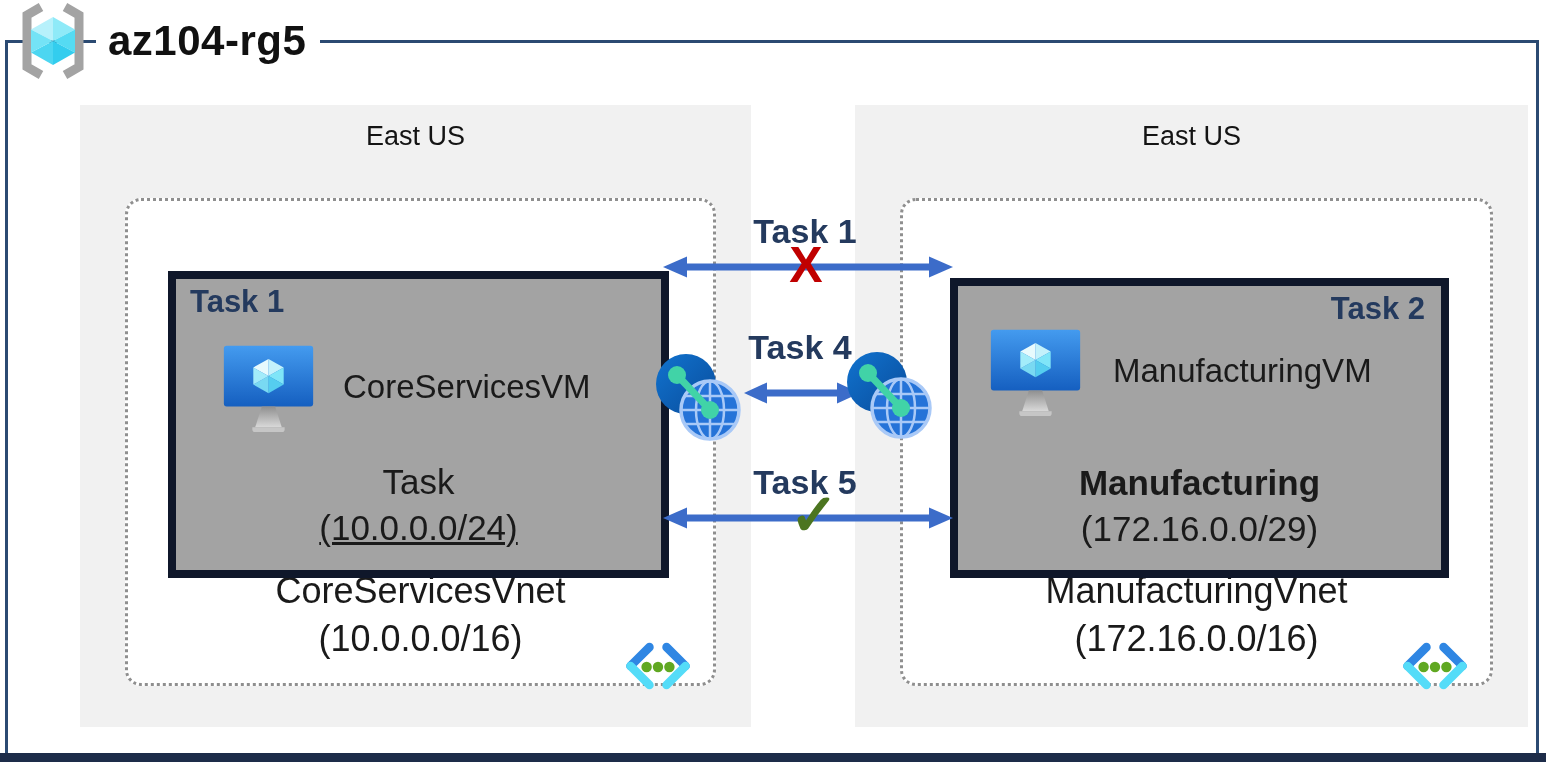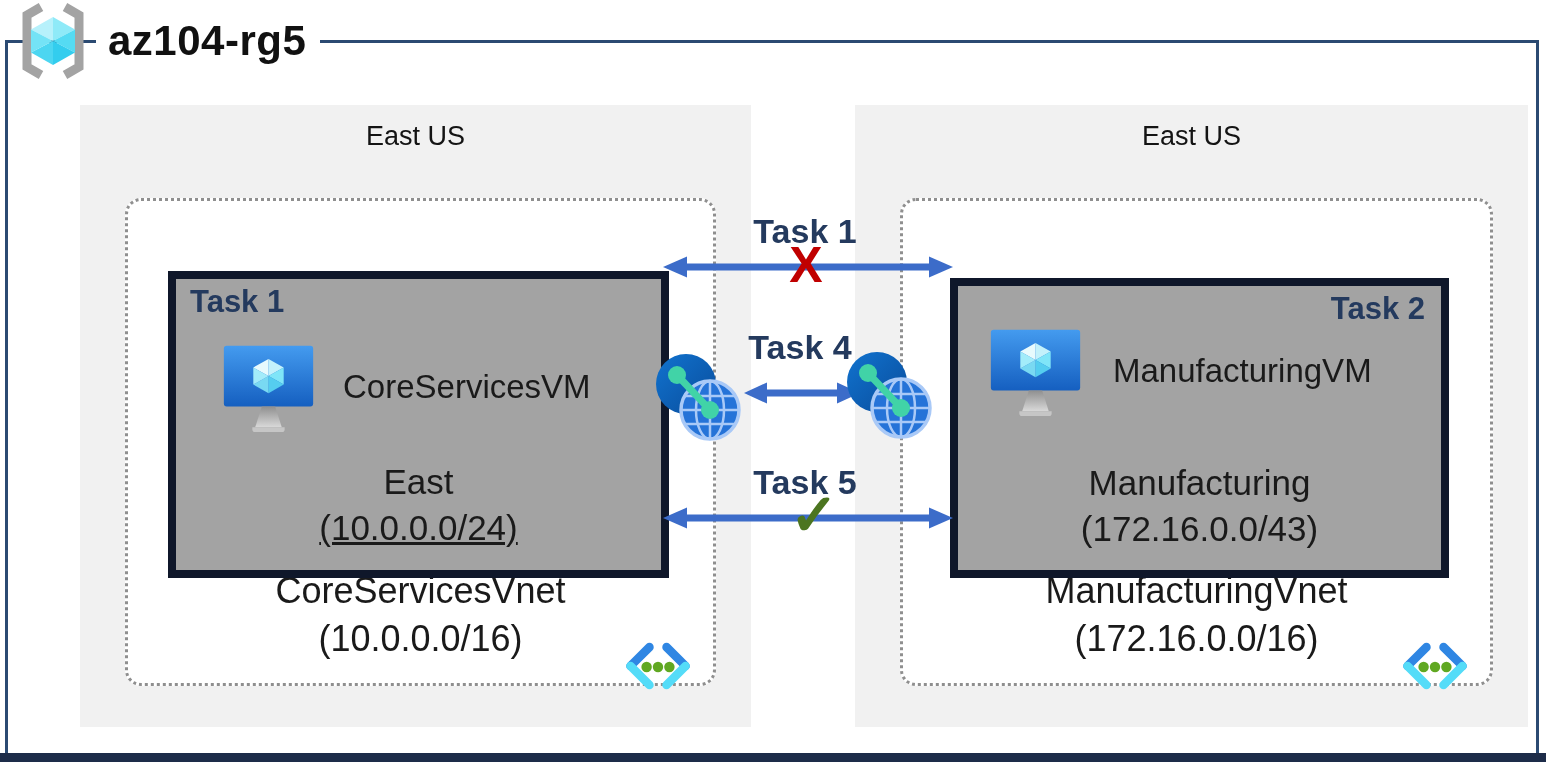--- a/index.html
+++ b/index.html
@@ -48,21 +48,21 @@
   .vm-row{position:absolute;display:flex;align-items:center;}
   .subnet-box.left .vm-row{top:60px;left:45px;gap:27px;text-align:center;}
   .subnet-box.right .vm-row{top:37px;left:30px;gap:30px;}
   .vm-icon{width:95px;height:95px;flex:0 0 auto;}
   .vm-name{font-size:33px;color:#1a1a1a;white-space:nowrap;}
   .subnet-name,.subnet-cidr{
     position:absolute;left:0;right:0;text-align:center;font-size:35px;color:#1a1a1a;line-height:1.2;
   }
   .subnet-box.left .subnet-name{top:182px;}
   .subnet-box.left .subnet-cidr{top:228px;text-decoration:underline;}
-  .subnet-box.right .subnet-name{top:176px;}
+  .subnet-box.right .subnet-name{top:176px;font-weight:bold;}
   .subnet-box.right .subnet-cidr{top:222px;}
   .vnet-name,.vnet-cidr{
     position:absolute;left:0;right:0;text-align:center;font-size:36px;color:#1a1a1a;line-height:1.2;
   }
   .vnet-name{top:368px;}
   .vnet-cidr{top:416px;}
   .vnet-icon{position:absolute;right:18px;bottom:-14px;width:74px;height:58px;z-index:4;}
   .task-label{
     position:absolute;width:210px;text-align:center;font-weight:bold;font-size:34px;color:#243a5e;z-index:5;
   }
@@ -155,21 +155,21 @@
       <polygon points="50,21 66,30 50,39" fill="#c3f1fb"></polygon>
       <polygon points="66,30 66,48 50,39" fill="#7fe5f8"></polygon>
       <polygon points="66,48 50,57 50,39" fill="#55cdef"></polygon>
       <polygon points="50,57 34,48 50,39" fill="#79d9f2"></polygon>
       <polygon points="34,48 34,30 50,39" fill="#a3ecfa"></polygon>
       <polygon points="43,71 57,71 64,93 36,93" fill="url(#std1)"></polygon>
       <path d="M33,93 h34 v2 a3,3 0 0 1 -3,3 h-28 a3,3 0 0 1 -3,-3 z" fill="#c6c6c6"></path>
     </svg>
     <span class="vm-name">CoreServicesVM</span>
   </div>
-  <div class="subnet-name">East</div>
+  <div class="subnet-name">Task</div>
   <div class="subnet-cidr">(10.0.0.0/24)</div>
 </div>
 
 <div class="subnet-box right">
   <div class="task-tag tr">Task 2</div>
   <div class="vm-row">
     <svg class="vm-icon" viewBox="0 0 100 100">
       <defs>
         <linearGradient id="scr2" x1="0" y1="0" x2="0" y2="1">
           <stop offset="0" stop-color="#449bef"></stop>
@@ -186,21 +186,21 @@
       <polygon points="66,30 66,48 50,39" fill="#7fe5f8"></polygon>
       <polygon points="66,48 50,57 50,39" fill="#55cdef"></polygon>
       <polygon points="50,57 34,48 50,39" fill="#79d9f2"></polygon>
       <polygon points="34,48 34,30 50,39" fill="#a3ecfa"></polygon>
       <polygon points="43,71 57,71 64,93 36,93" fill="url(#std2)"></polygon>
       <path d="M33,93 h34 v2 a3,3 0 0 1 -3,3 h-28 a3,3 0 0 1 -3,-3 z" fill="#c6c6c6"></path>
     </svg>
     <span class="vm-name">ManufacturingVM</span>
   </div>
   <div class="subnet-name">Manufacturing</div>
-  <div class="subnet-cidr">(172.16.0.0/43)</div>
+  <div class="subnet-cidr">(172.16.0.0/29)</div>
 </div>
 
 <div class="task-label" id="task3-label">Task 1</div>
 <svg class="arrow" id="arrow-task3" viewBox="0 0 290 26">
   <line x1="18" y1="13" x2="272" y2="13" stroke="#3c6cc9" stroke-width="7"></line>
   <polygon points="0,13 24,2.5 24,23.5" fill="#3c6cc9"></polygon>
   <polygon points="290,13 266,2.5 266,23.5" fill="#3c6cc9"></polygon>
 </svg>
 <div class="marker" id="blocked-marker">X</div>
 

